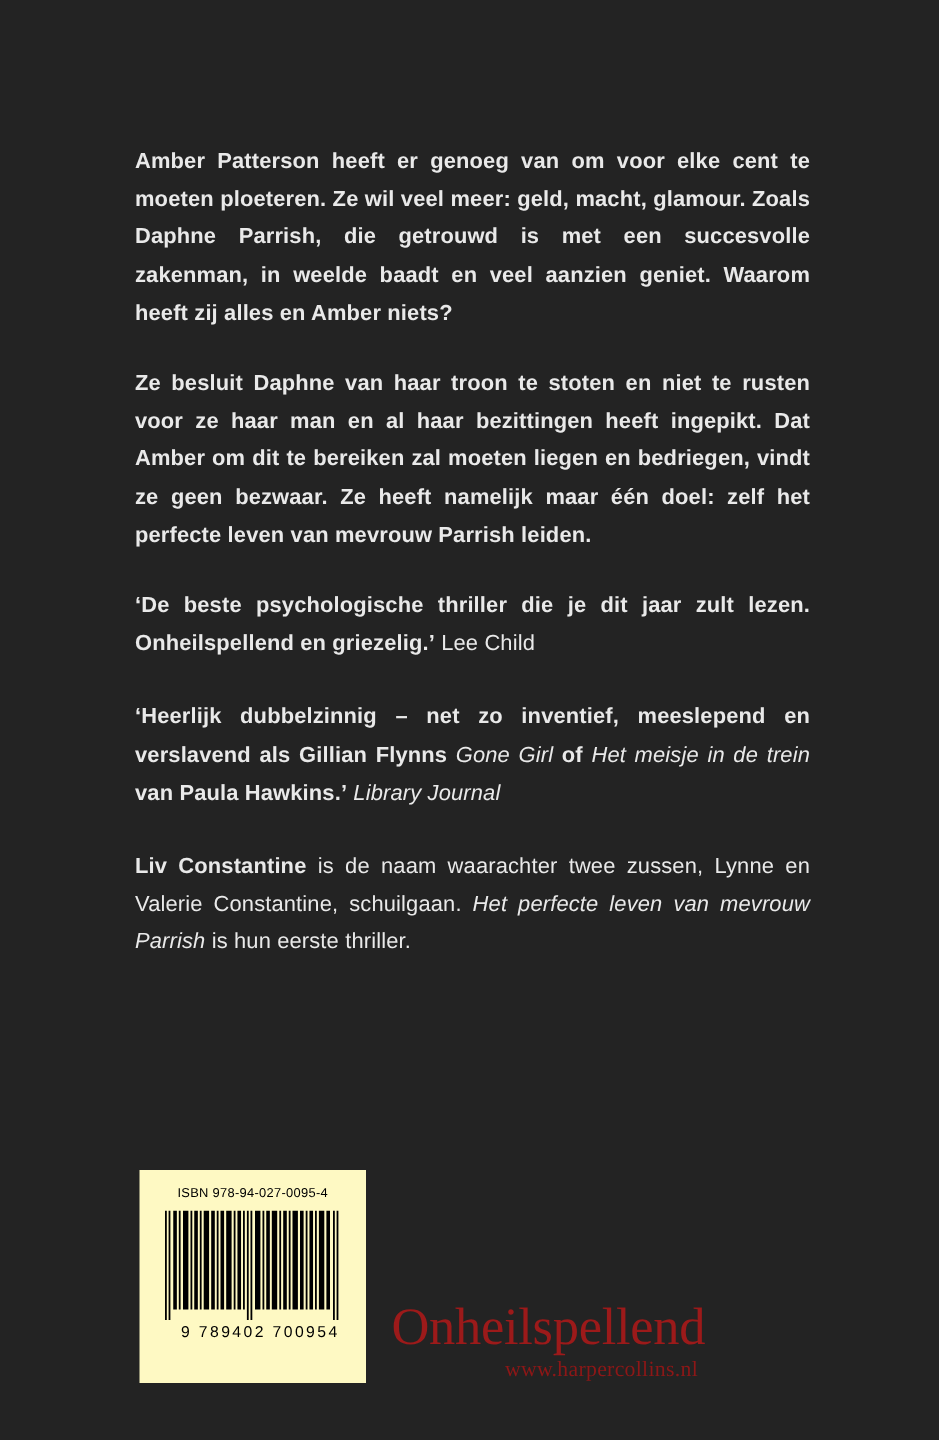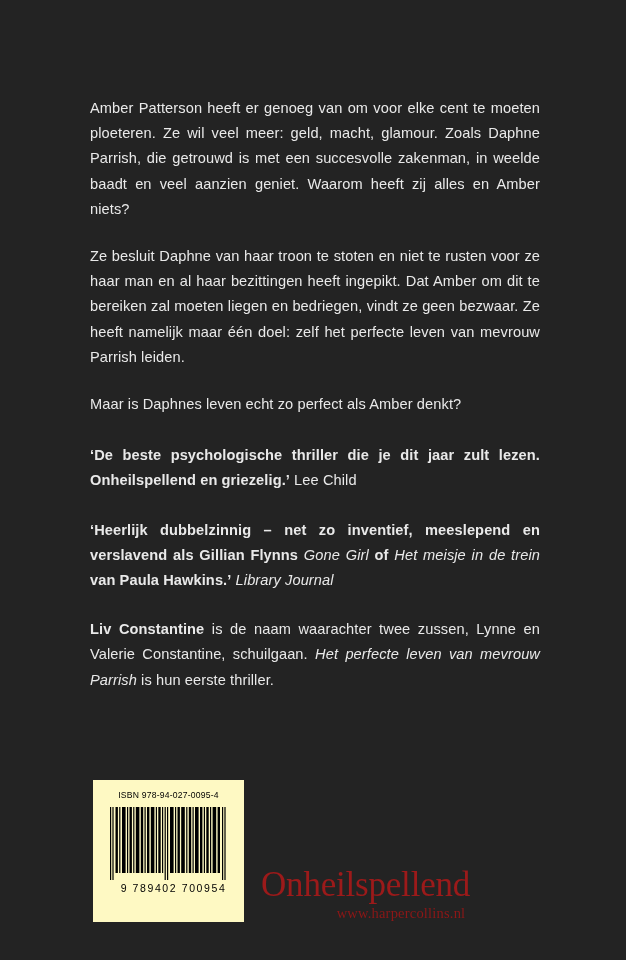--- a/index.html
+++ b/index.html
@@ -30,20 +30,21 @@
   }
 
   .body-para {
     color: #e9e9e9;
     font-size: 14.6px;
     line-height: 25.2px;
     text-align: justify;
     text-justify: inter-word;
     margin: 0 0 22px 0;
     letter-spacing: 0.1px;
+    font-weight: bold;
   }
   .body-para:last-child { margin-bottom: 0; }
 
   .question-para { margin-bottom: 26px; }
 
   .quote {
     color: #e9e9e9;
     font-size: 14.6px;
     line-height: 25.2px;
     text-align: justify;
@@ -143,21 +144,20 @@
 <body>
 
 <div class="cover">
 
   <div class="text-col">
 
     <p class="body-para">Amber Patterson heeft er genoeg van om voor elke cent te moeten ploeteren. Ze wil veel meer: geld, macht, glamour. Zoals Daphne Parrish, die getrouwd is met een succesvolle zakenman, in weelde baadt en veel aanzien geniet. Waarom heeft zij alles en Amber niets?</p>
 
     <p class="body-para">Ze besluit Daphne van haar troon te stoten en niet te rusten voor ze haar man en al haar bezittingen heeft ingepikt. Dat Amber om dit te bereiken zal moeten liegen en bedriegen, vindt ze geen bezwaar. Ze heeft namelijk maar één doel: zelf het perfecte leven van mevrouw Parrish leiden.</p>
 
-    <p class="body-para question-para">Maar is Daphnes leven echt zo perfect als Amber denkt?</p>
 
     <p class="quote"><span class="q-text">‘De beste psychologische thriller die je dit jaar zult lezen. Onheilspellend en griezelig.’</span><span class="q-source"> Lee Child</span></p>
 
     <p class="quote"><span class="q-text">‘Heerlijk dubbelzinnig – net zo inventief, meeslepend en verslavend als Gillian Flynns </span><span class="q-title">Gone Girl</span><span class="q-text"> of </span><span class="q-title">Het meisje in de trein</span><span class="q-text"> van Paula Hawkins.’</span><span class="q-source-italic"> Library Journal</span></p>
 
 
     <p class="bio"><span class="bio-name">Liv Constantine</span><span> is de naam waarachter twee zussen, Lynne en Valerie Constantine, schuilgaan. </span><span class="bio-title">Het perfecte leven van mevrouw Parrish</span><span> is hun eerste thriller.</span></p>
 
   </div>
 

